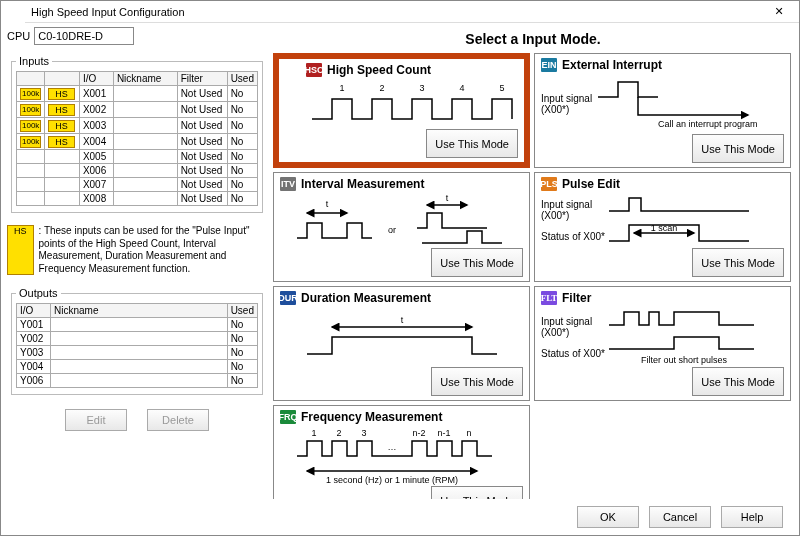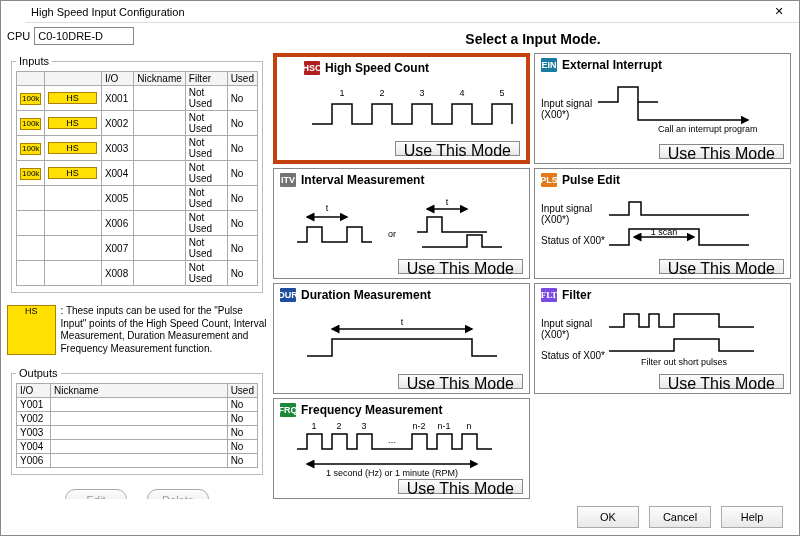--- a/index.html
+++ b/index.html
@@ -12,36 +12,36 @@
   .left { width:260px; display:flex; flex-direction:column; gap:4px; }
   .right { flex:1; display:flex; flex-direction:column; }
   .cpu-row { display:flex; align-items:center; gap:4px; margin-bottom:2px; }
   .cpu-row label { font-size:11px; }
   .cpu-row input { width:100px; height:18px; font-size:11px; padding:0 3px; border:1px solid #888; background:#fff; }
   fieldset { border:1px solid #bbb; margin:4px; padding:4px 4px 6px 4px; }
   legend { font-size:11px; padding:0 3px; }
   table.grid { border-collapse:collapse; width:100%; font-size:10px; }
   table.grid th, table.grid td { border:1px solid #aaa; padding:1px 3px; text-align:left; background:#fff; height:14px; }
   table.grid th { background:#f4f4f4; font-weight:normal; }
-  .hs-badge { display:inline-block; background:#ffe000; border:1px solid #b08000; color:#000; font-size:9px; padding:0 17px; line-height:10px; margin-right:1px; }
+  .hs-badge { display:inline-block; background:#ffe000; border:1px solid #b08000; color:#000; font-size:9px; padding:0 6px; line-height:10px; margin-right:1px; }
   .rate-badge { display:inline-block; background:#ffe000; border:1px solid #b08000; color:#000; font-size:8px; padding:0 1px; line-height:10px; }
   .hs-note { font-size:10px; line-height:1.25; margin:4px 0; display:flex; gap:4px; }
   .btn { height:22px; min-width:62px; border:1px solid #aaa; background:linear-gradient(#fdfdfd,#e8e8e8); font-size:11px; padding:0 12px; }
-  .btn:disabled { color:#999;border-radius:10px; }
+  .btn:disabled { color:#999; }
   .btn-row { display:flex; gap:20px; justify-content:center; margin-top:6px; }
   .right-title { text-align:center; font-weight:bold; font-size:14px; padding:4px 0 6px 0; }
   .mode-grid { flex:1; display:grid; grid-template-columns:1fr 1fr; grid-template-rows:repeat(3,1fr) auto; gap:4px; padding-right:2px; overflow:hidden; }
   .mode-card { border:1px solid #888; padding:4px 6px 4px 6px; display:flex; flex-direction:column; position:relative; }
-  .mode-card.sel { border:4px solid #c2410c;padding-left:27px; }
+  .mode-card.sel { border:6px solid #c2410c;padding-left:27px; }
   .mode-head { display:flex; align-items:center; gap:5px; font-weight:bold; font-size:12px; margin-bottom:2px;}
   .mode-icon { width:16px; height:14px; color:#fff; font-size:9px; font-weight:bold; display:flex; align-items:center; justify-content:center; border-radius:1px; }
   .hsc{background:#b02020;} .itv{background:#737373;} .dur{background:#1e4e9c;} .frq{background:#1a8a3a;} .ein{background:#1a7aa0;} .pls{background:#e07a1a;} .flt{background:#7a4ae0;font-family:Liberation Serif, serif;}
   .mode-body { flex:1; display:flex; align-items:center; justify-content:center; }
   .mode-foot { display:flex; justify-content:flex-end; }
-  .use-btn { height:15px; font-size:16px; padding:0 8px; border:1px solid #888; background:linear-gradient(#fdfdfd,#e8e8e8); }
+  .use-btn { height:29px; font-size:11px; padding:0 8px; border:1px solid #888; background:linear-gradient(#fdfdfd,#e8e8e8); }
   .footer { height:36px; border-top:0; display:flex; justify-content:flex-end; align-items:center; gap:10px; padding:0 16px; }
   svg { overflow:visible; }
   .svg-label { font-size:9px; fill:#000; }
   .sig-label { font-size:10px; }
 </style>
 </head>
 <body>
 
 <div class="window">
   <div class="titlebar">

